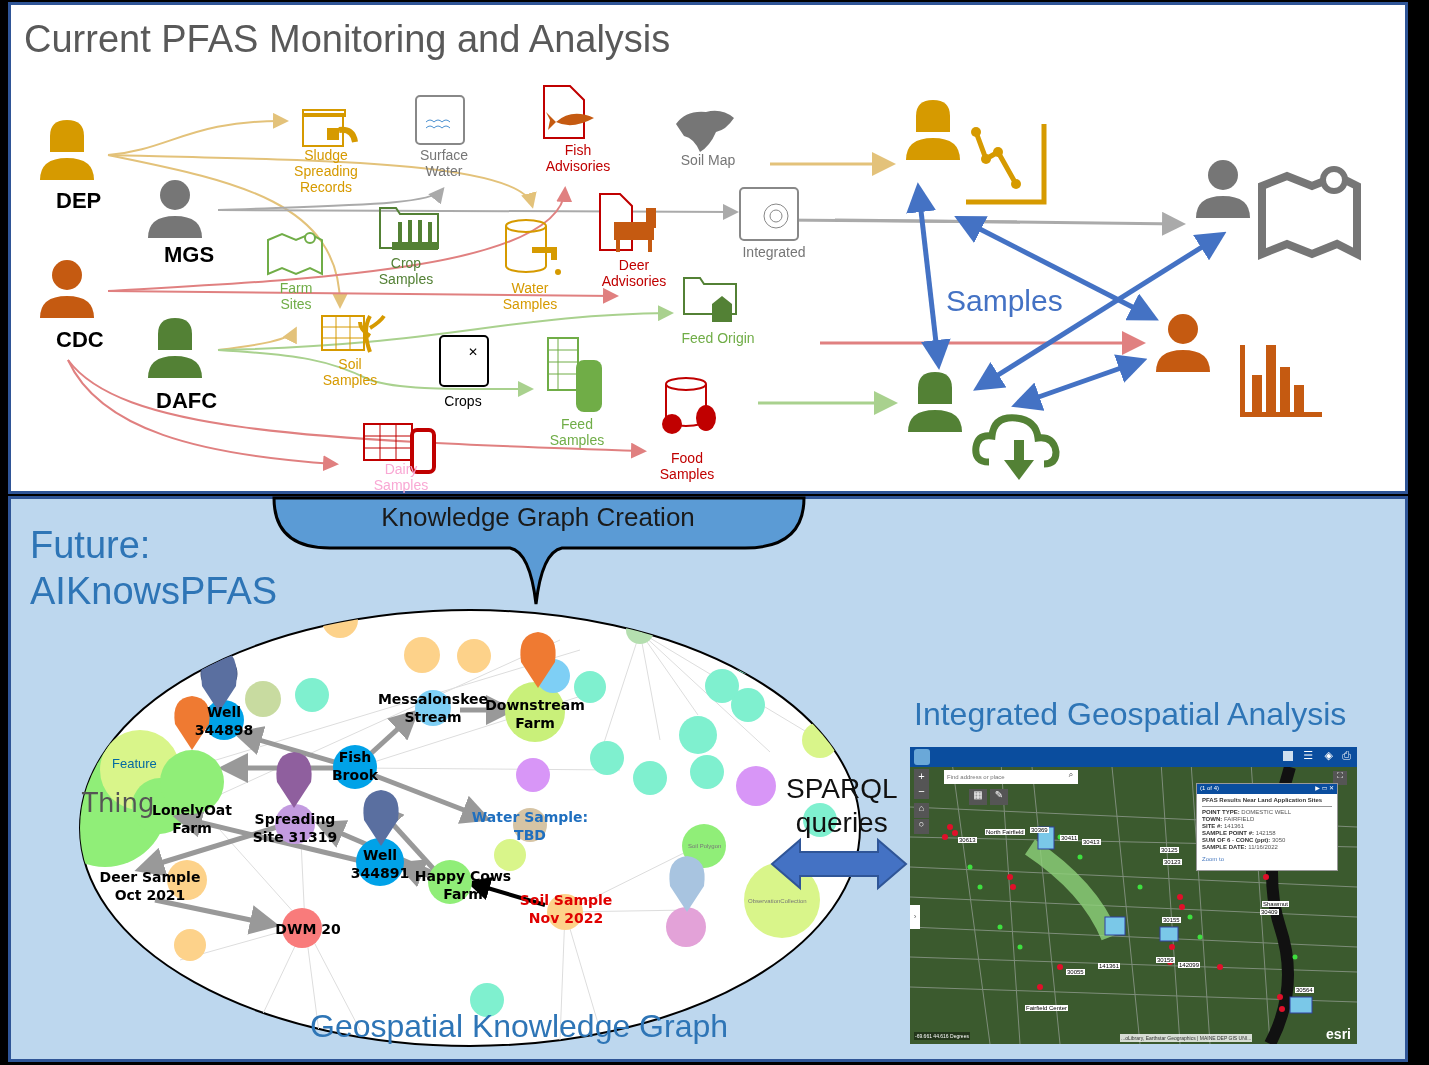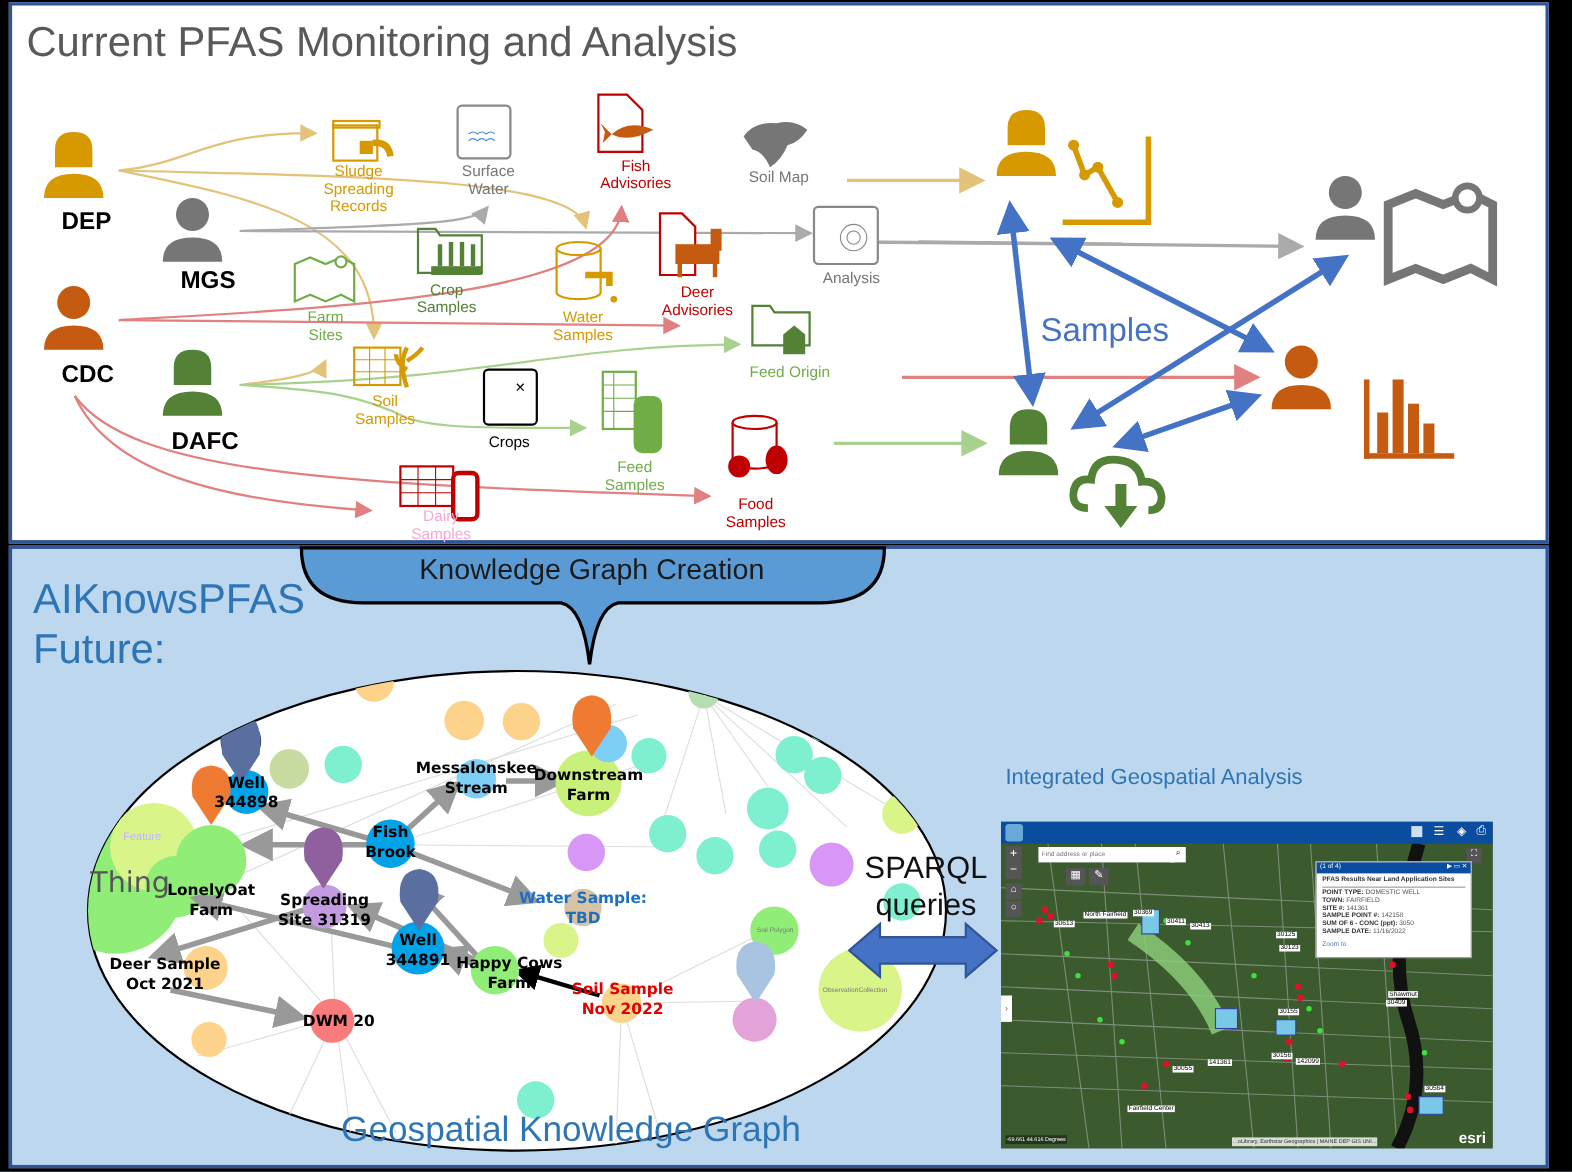--- a/index.html
+++ b/index.html
@@ -8,21 +8,21 @@
   .panel-bot{position:absolute;left:8px;top:496px;width:1400px;height:566px;background:#bdd7ee;border:3px solid #2f5597;box-sizing:border-box;}
   .abs{position:absolute;}
   .title{left:24px;top:18px;font-size:38px;color:#595959;white-space:nowrap;}
   .agency{font-weight:bold;font-size:22px;color:#000;margin-left:16px;}
   .lbl{font-size:14px;text-align:center;line-height:16px;white-space:nowrap;}
   svg{position:absolute;left:0;top:0;}
   .future{left:30px;top:522px;font-size:38px;color:#1f77b4;line-height:46px;color:#2e75b6;}
   .kgc{left:272px;top:496px;width:532px;}
   .kgc-text{position:absolute;left:0;right:0;top:6px;text-align:center;font-size:26px;color:#1a1a1a;}
   .kg-title{left:310px;top:1008px;font-size:32px;color:#2e75b6;white-space:nowrap;}
-  .iga{left:914px;top:696px;font-size:20px;color:#2e75b6;white-space:nowrap;}
+  .iga{left:914px;top:696px;font-size:32px;color:#2e75b6;white-space:nowrap;}
   .sparql{left:786px;top:772px;font-size:28px;color:#111;text-align:center;line-height:34px;}
   .node-lbl{font-family:"DejaVu Sans",sans-serif;font-weight:bold;font-size:14px;color:#000;text-align:center;line-height:18px;white-space:nowrap;}
   .map{left:910px;top:747px;width:447px;height:297px;background:#2f4a25;overflow:hidden;}
   .map-bar{position:absolute;left:0;top:0;right:0;height:20px;background:#0a4d9e;}
   .popup{position:absolute;left:286px;top:36px;width:140px;height:86px;background:#fff;border:1px solid #999;font-size:6px;color:#555;line-height:7px;}
   .popup-head{background:#0a4d9e;color:#fff;height:10px;font-size:6px;padding:1px 3px;box-sizing:border-box;}
 </style>
 </head>
 <body>
 
@@ -261,41 +261,41 @@
 Water</div>
     <div class="abs lbl" style="left: 518px; width: 120px; top: 142px; color: rgb(192, 0, 0); white-space: pre;">Fish
 Advisories</div>
     <div class="abs lbl" style="left: 648px; width: 120px; top: 152px; color: rgb(118, 118, 118); white-space: pre;">Soil Map</div>
     <div class="abs lbl" style="left: 346px; width: 120px; top: 255px; color: rgb(83, 129, 53); white-space: pre;">Crop
 Samples</div>
     <div class="abs lbl" style="left: 470px; width: 120px; top: 280px; color: rgb(214, 154, 0); white-space: pre;">Water
 Samples</div>
     <div class="abs lbl" style="left: 574px; width: 120px; top: 257px; color: rgb(192, 0, 0); white-space: pre;">Deer
 Advisories</div>
-    <div class="abs lbl" style="left: 714px; width: 120px; top: 244px; color: rgb(118, 118, 118); white-space: pre;">Analysis</div>
+    <div class="abs lbl" style="left: 714px; width: 120px; top: 244px; color: rgb(118, 118, 118); white-space: pre;">Integrated</div>
     <div class="abs lbl" style="left: 236px; width: 120px; top: 280px; color: rgb(112, 173, 71); white-space: pre;">Farm
 Sites</div>
     <div class="abs lbl" style="left: 658px; width: 120px; top: 330px; color: rgb(112, 173, 71); white-space: pre;">Feed Origin</div>
     <div class="abs lbl" style="left: 290px; width: 120px; top: 356px; color: rgb(214, 154, 0); white-space: pre;">Soil
 Samples</div>
     <div class="abs lbl" style="left: 403px; width: 120px; top: 393px; color: rgb(0, 0, 0); white-space: pre;">Crops</div>
     <div class="abs lbl" style="left: 517px; width: 120px; top: 416px; color: rgb(112, 173, 71); white-space: pre;">Feed
 Samples</div>
     <div class="abs lbl" style="left: 341px; width: 120px; top: 461px; color: #f9a8d4; white-space: pre;">Dairy
 Samples</div>
     <div class="abs lbl" style="left: 627px; width: 120px; top: 450px; color: rgb(192, 0, 0); white-space: pre;">Food
 Samples</div>
   </div>
 
 <div class="abs" style="left:946px;top:284px;font-size:30px;color:#4472c4">Samples</div>
 
 <div class="panel-bot"></div>
 <div class="abs future">
+  <div>Future:</div>
   <div>AIKnowsPFAS</div>
-  <div>Future:</div>
 </div>
 
 <svg width="1429" height="1065">
   <defs>
     <marker id="gk" markerWidth="6" markerHeight="6" refX="4" refY="3" orient="auto">
         <path d="M0,0 L6,3 L0,6z" fill="#999"></path>
       </marker>
     <marker id="bk" markerWidth="6" markerHeight="6" refX="4" refY="3" orient="auto">
         <path d="M0,0 L6,3 L0,6z" fill="#000"></path>
       </marker>
@@ -397,21 +397,21 @@
   </g>
 
   <path d="M772,864 L800,840 L800,852 L878,852 L878,840 L906,864 L878,888 L878,876 L800,876 L800,888z" fill="#4472c4" stroke="#2f5597" stroke-width="2"></path>
 </svg>
 
 <div class="abs kgc">
     <div class="kgc-text">Knowledge Graph Creation</div>
   </div>
 
 <div class="abs" style="left:82px;top:788px;font-size:26px;color:#555;font-family:'DejaVu Sans',sans-serif">Thing</div>
-<div class="abs" style="left:112px;top:756px;font-size:10px;color:#c4b5fd">Feature</div>
+<div class="abs" style="left:112px;top:756px;font-size:13px;color:#0369a1">Feature</div>
 <div class="abs" style="left:748px;top:898px;font-size:6px;color:#777">ObservationCollection</div>
 <div class="abs" style="left:688px;top:843px;font-size:6px;color:#777">Soil Polygon</div>
 
 <div id="node-labels">
     <div class="abs node-lbl" style="left: 154px; width: 140px; top: 703px; white-space: pre;">Well
 344898</div>
     <div class="abs node-lbl" style="left: 122px; width: 140px; top: 801px; white-space: pre;">LonelyOat
 Farm</div>
     <div class="abs node-lbl" style="left: 363px; width: 140px; top: 690px; white-space: pre;">Messalonskee
 Stream</div>

